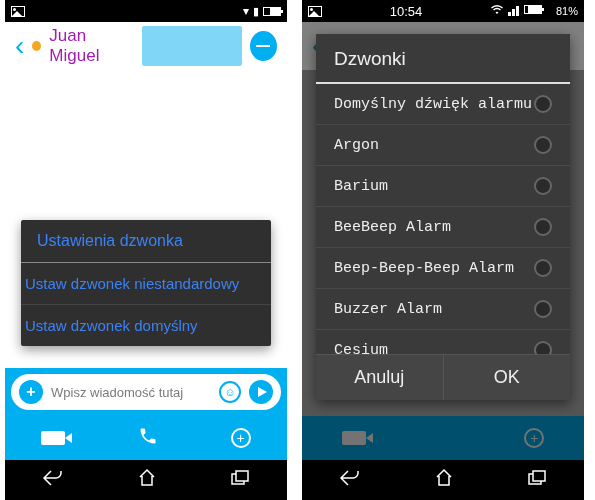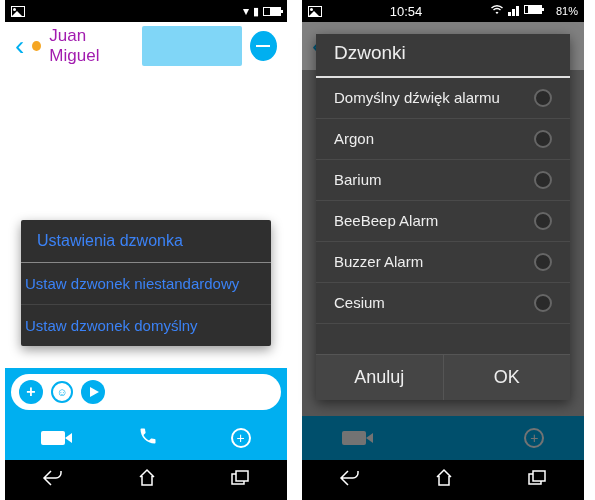--- a/index.html
+++ b/index.html
@@ -49,23 +49,23 @@
   .vid-icon { width: 24px; height: 14px; background: #fff; border-radius: 2px; position: relative; }
   .vid-icon::after { content: ''; position: absolute; right: -7px; top: 2px; width: 0; height: 0; border-top: 5px solid transparent; border-bottom: 5px solid transparent; border-right: 7px solid #fff; }
   .plus-icon { width: 20px; height: 20px; border: 2px solid #fff; border-radius: 50%; display: flex; align-items: center; justify-content: center; font-size: 14px; }
 
   
   .navbar { background: #000; height: 40px; display: flex; align-items: center; justify-content: space-around; }
   .skype-header.dim { filter: brightness(0.5); }
   .phone2-body { flex: 1; position: relative; background: #555; display: flex; flex-direction: column; }
 
   .dialog { position: absolute; left: 14px; right: 14px; top: 12px; bottom: 60px; background: #3a3a3a; color: #eee; display: flex; flex-direction: column; box-shadow: 0 4px 12px rgba(0,0,0,0.5); }
-  .dialog-title { padding: 8px 18px 12px; font-size: 19px; border-bottom: 2px solid #e0e0e0; }
+  .dialog-title { padding: 14px 18px 12px; font-size: 19px; border-bottom: 2px solid #e0e0e0; }
   .dialog-list { flex: 1; overflow: hidden; }
-  .dlg-item { padding: 11px 18px; font-size: 15px; border-bottom: 1px solid #4a4a4a; display: flex; justify-content: space-between; }
+  .dlg-item { padding: 11px 18px; font-size: 15px; border-bottom: 1px solid #4a4a4a; display: flex; align-items: center; justify-content: space-between; font-family: Liberation Mono, monospace; }
   .radio { width: 18px; height: 18px; border: 2px solid #666; border-radius: 50%; background: #2a2a2a; }
   .dialog-buttons { display: flex; border-top: 1px solid #555; background: #454545; }
   .dlg-btn { flex: 1; text-align: center; padding: 12px 0; font-size: 18px; border-right: 1px solid #555; }
   .dlg-btn:last-child { border-right: none; }
 
   .call-bar.dim { filter: brightness(0.45); }
   .navbar2 { background: #000; height: 40px; display: flex; align-items: center; justify-content: space-around; position: relative; z-index: 3; }
 </style>
 </head>
 <body>
@@ -103,20 +103,21 @@
     <div class="context-menu">
       <div class="context-title">Ustawienia dzwonka</div>
       <div class="context-item">Ustaw dzwonek niestandardowy</div>
       <div class="context-item">Ustaw dzwonek domyślny</div>
     </div>
   </div>
 
   <div class="compose-wrap">
     <div class="compose-inner">
       <span class="circle-btn">+</span>
+      <span class="compose-text">Wpisz wiadomość tutaj</span>
       <span class="emoji-btn">☺</span>
       <span class="send-btn">
             <span class="send-tri"></span>
           </span>
     </div>
   </div>
 
   <div class="call-bar">
     <span class="vid-icon"></span>
     <span><svg width="20" height="20" viewBox="0 0 24 24">
@@ -179,20 +180,24 @@
             </div>
         <div class="dlg-item">
               <span>Barium</span>
               <span class="radio"></span>
             </div>
         <div class="dlg-item">
               <span>BeeBeep Alarm</span>
               <span class="radio"></span>
             </div>
         <div class="dlg-item">
+              <span>Beep-Beep-Beep Alarm</span>
+              <span class="radio"></span>
+            </div>
+        <div class="dlg-item">
               <span>Buzzer Alarm</span>
               <span class="radio"></span>
             </div>
         <div class="dlg-item">
               <span>Cesium</span>
               <span class="radio"></span>
             </div>
 
       </div>
       <div class="dialog-buttons">

